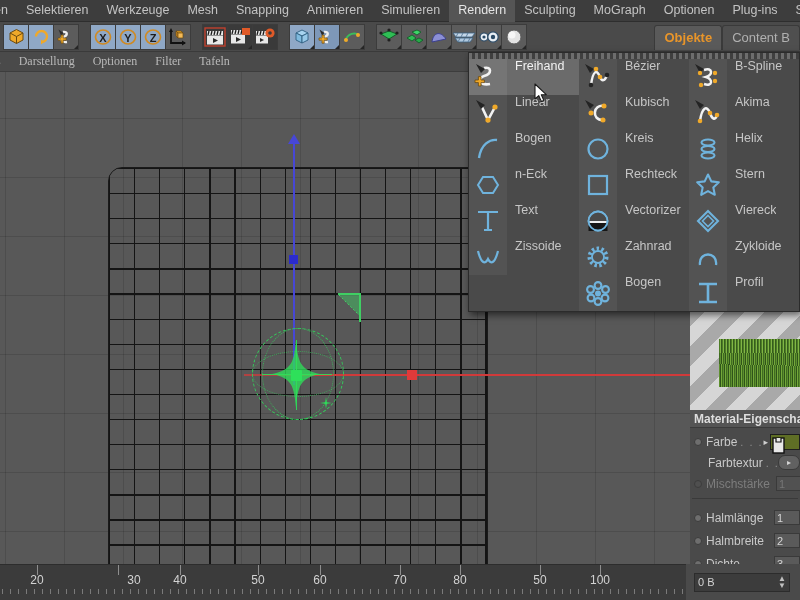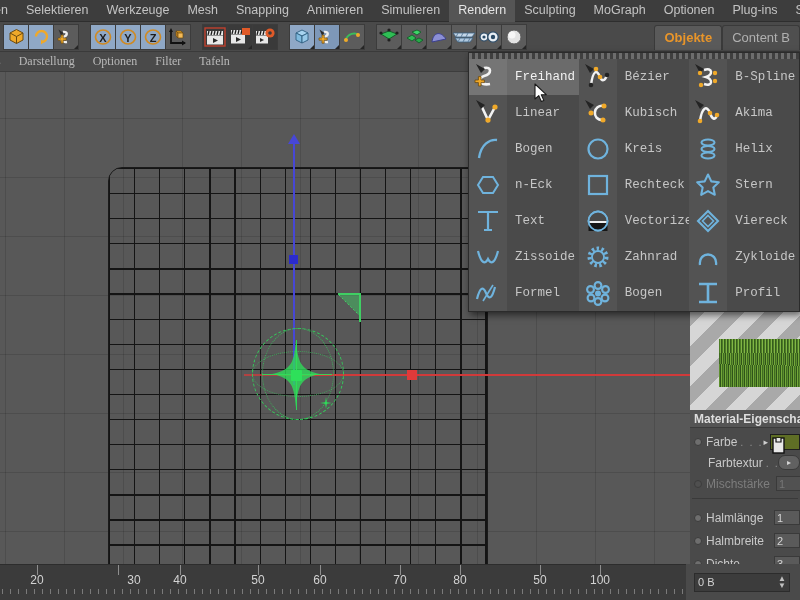--- a/index.html
+++ b/index.html
@@ -207,21 +207,21 @@
   }
   .dd-grip{
     height:6px;width:100%;
     background:repeating-linear-gradient(90deg,#6d6d6d 0 3px,#3f3f3f 3px 6px),
                repeating-linear-gradient(0deg,#6d6d6d 0 3px,#3f3f3f 3px 6px);
     background-size:6px 6px;
   }
   .dd-cols{display:flex;}
   .dd-col{width:110.6px;}
   .dd-item{
-    height:36px;display:flex;align-items:center;cursor:default;font-family:Liberation Mono, monospace;
+    height:36px;display:flex;align-items:flex-start;cursor:default;
   }
   .dd-item .ic{
     width:38px;height:36px;flex:none;display:flex;align-items:center;justify-content:center;
     background:#535353;
   }
   .dd-item .tx{
     color:#c6c6c6;font-size:12.5px;padding-left:8px;white-space:nowrap;overflow:hidden;
   }
   .dd-item.hl{background:#6b6b6b;}
   .dd-item.hl .ic{background:#757575;}
@@ -715,29 +715,20 @@
             <span class="tx">Text</span>
           </div>
           <div class="dd-item">
             <span class="ic">
               <svg width="30" height="28" viewBox="0 0 30 28">
                 <path d="M5 8 C8 20 12 22 15 16 C18 22 22 20 25 8" stroke="#6fb3dd" stroke-width="2.2" fill="none"></path>
               </svg>
             </span>
             <span class="tx">Zissoide</span>
           </div>
-          <div class="dd-item">
-            <span class="ic">
-              <svg width="30" height="28" viewBox="0 0 30 28">
-                <path d="M4 20 C7 8 10 7 13 14 C16 21 19 20 22 8" stroke="#6fb3dd" stroke-width="2.2" fill="none"></path>
-                <path d="M10 22 L20 6" stroke="#6fb3dd" stroke-width="1.6"></path>
-              </svg>
-            </span>
-            <span class="tx">Formel</span>
-          </div>
         </div>
         <div class="dd-col">
           <div class="dd-item">
             <span class="ic">
               <svg width="30" height="28" viewBox="0 0 30 28">
                 <path d="M8 22 C10 7 14 6 17 14 C19 19 22 18 24 12" stroke="#f2f2f2" stroke-width="2.4" fill="none"></path>
                 <path d="M2 1 L11 6 L7 10 Z" fill="#232323"></path>
                 <circle cx="8" cy="22" r="2.3" fill="#232323"></circle>
                 <circle cx="17" cy="14" r="2.3" fill="#f0a929"></circle>
                 <circle cx="24" cy="12" r="2.3" fill="#232323"></circle>

